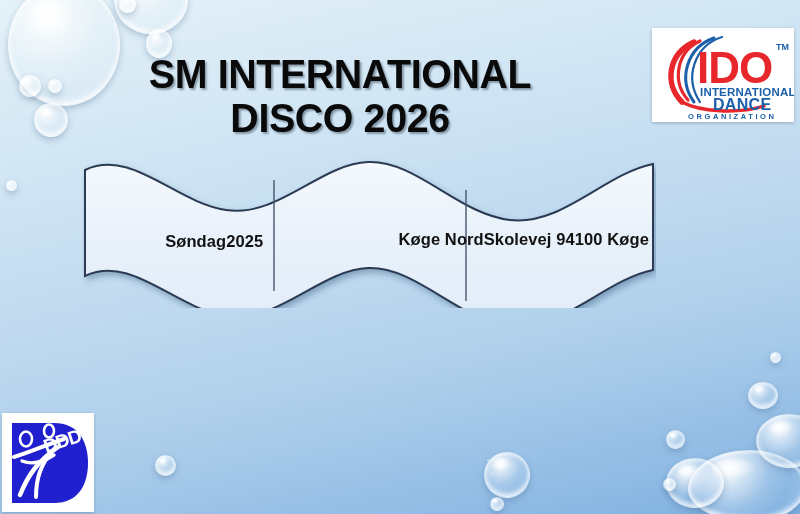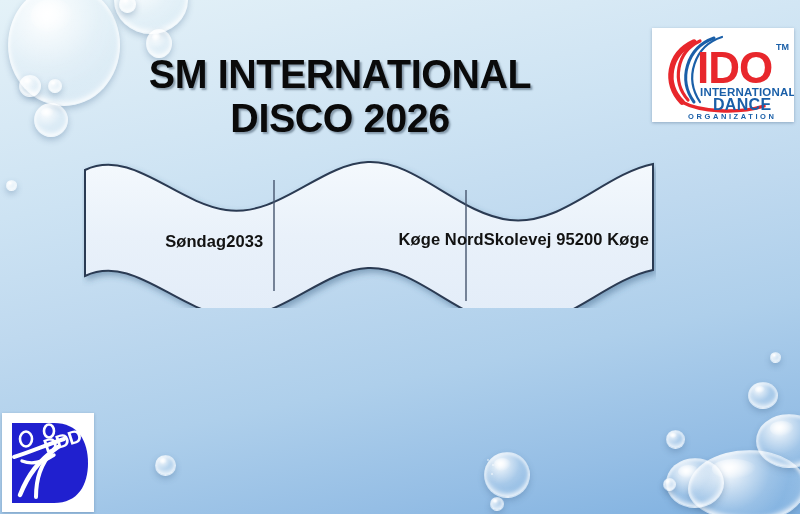--- a/index.html
+++ b/index.html
@@ -187,26 +187,26 @@
                C 238,112 196,166 144,158
                C 92,150 50,96 3,118
                Z" fill="url(#ribFill)" stroke="#2c3a52" stroke-width="2"></path>
       <path d="M192,22 L192,133" stroke="#46556e" stroke-width="1.4" fill="none"></path>
       <path d="M384,32 L384,143" stroke="#46556e" stroke-width="1.4" fill="none"></path>
     </svg>
 
     <div class="ribbon-text-layer">
       <div class="ribbon-panel p1">
         <span class="ribbon-line">Søndag</span>
-        <span class="ribbon-line">2033</span>
+        <span class="ribbon-line">2025</span>
       </div>
       <div class="ribbon-panel p2">
         <span class="ribbon-line">Køge Nord</span>
         <span class="ribbon-line">Skolevej 9</span>
-        <span class="ribbon-line">5200 Køge</span>
+        <span class="ribbon-line">4100 Køge</span>
       </div>
     </div>
   </div>
 
   <div class="ido-box">
     <svg class="ido-inner" viewBox="0 0 142 94">
 
       <path d="M42,14 C 16,26 12,56 30,74" stroke="#e8272c" stroke-width="5.5" fill="none" stroke-linecap="round"></path>
       <path d="M48,13 C 24,24 20,54 36,72" stroke="#e8272c" stroke-width="3.2" fill="none" stroke-linecap="round"></path>
       <path d="M62,10 C 34,20 26,52 42,74" stroke="#1a5fa8" stroke-width="3" fill="none" stroke-linecap="round"></path>

